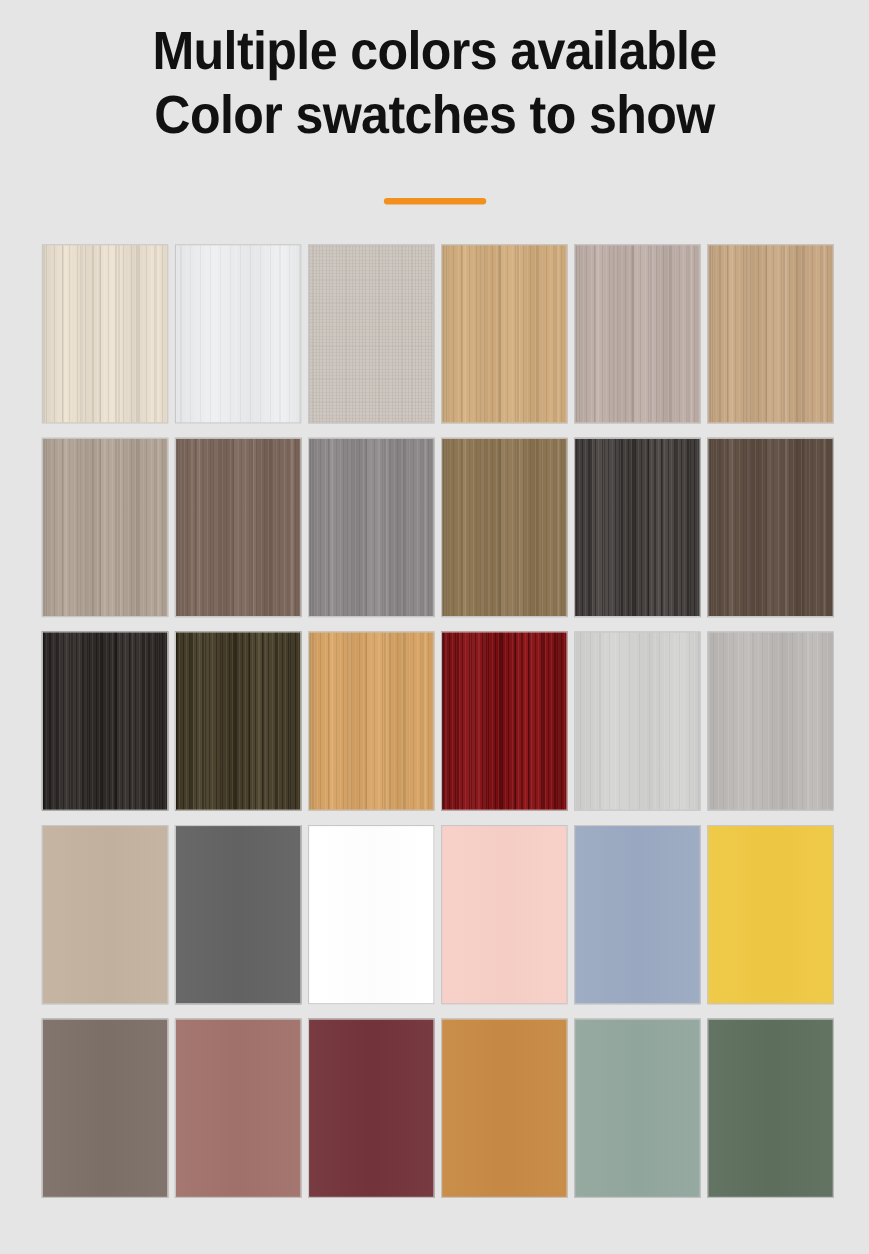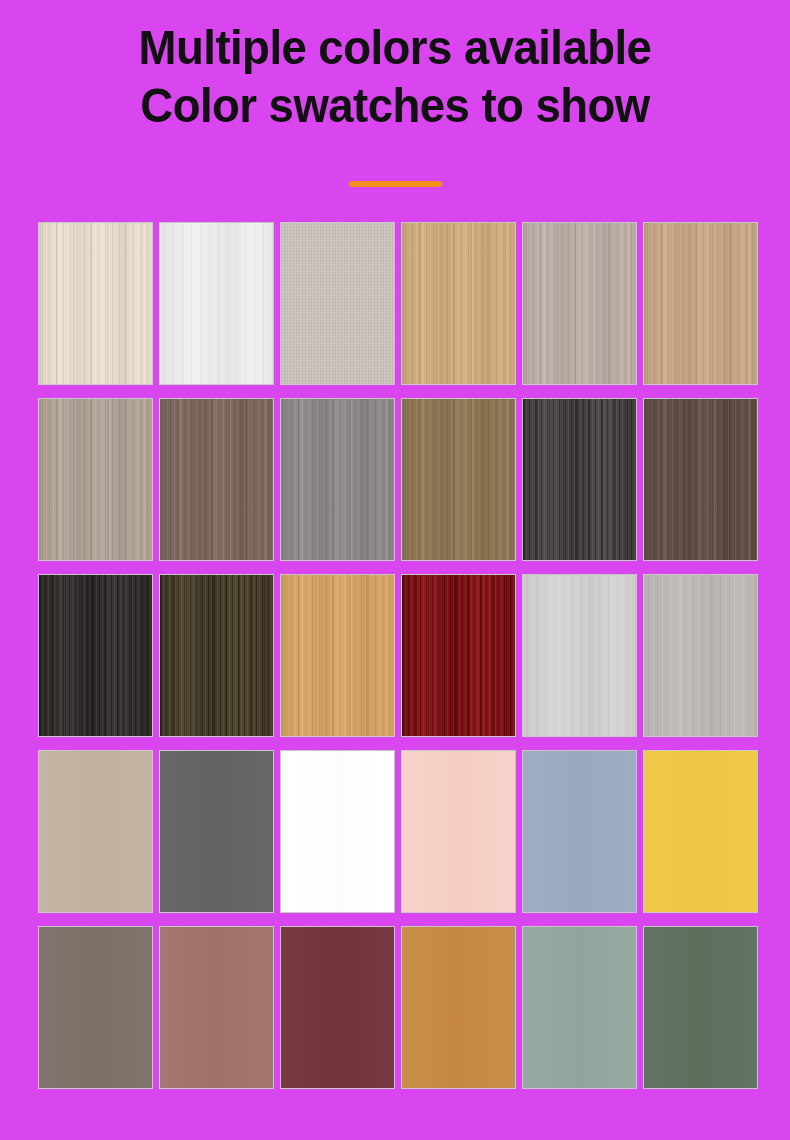--- a/index.html
+++ b/index.html
@@ -172,21 +172,21 @@
       repeating-linear-gradient(0deg,
         rgba(0,0,0,0.022) 0px,
         rgba(0,0,0,0.022) 1px,
         rgba(255,255,255,0.035) 1px,
         rgba(255,255,255,0.035) 3px);
   }
 </style>
 </head>
 <body>
 
-<div class="page" style="background: #d946ef;">
+<div class="page" style="background: #e5e5e5;">
 
   <div class="heading">
     <span class="heading-line" style="color: rgb(17, 17, 17);">Multiple colors available</span>
     <span class="heading-line" style="color: rgb(17, 17, 17);">Color swatches to show</span>
   </div>
 
   <div class="divider-wrap">
     <span class="divider-bar" style="background: rgb(242, 144, 30);"></span>
   </div>
 

